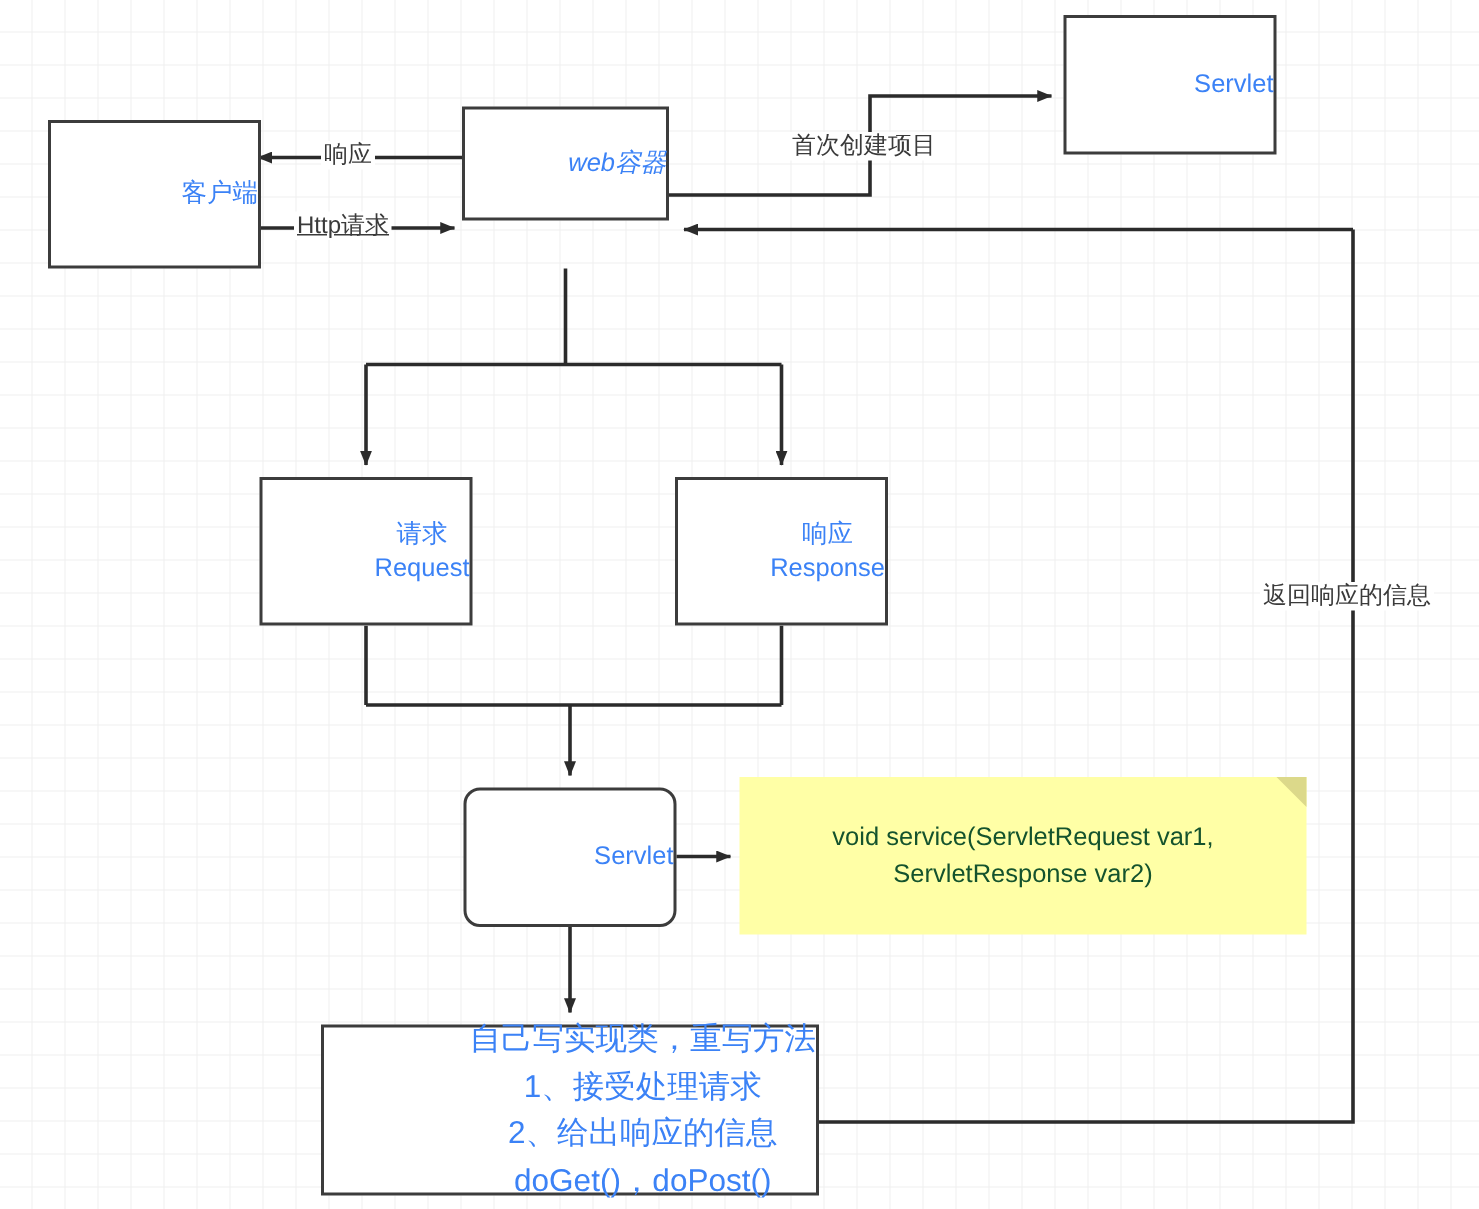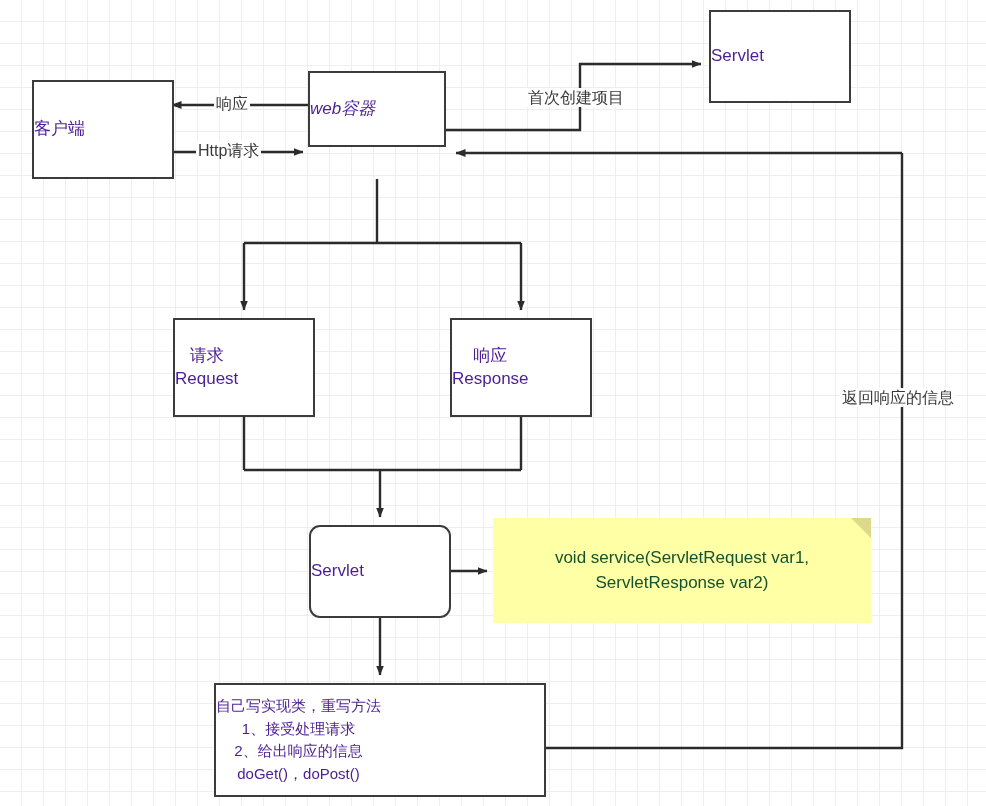--- a/index.html
+++ b/index.html
@@ -30,23 +30,23 @@
     height: 806px;
     pointer-events: none;
   }
   .node {
     position: absolute;
     box-sizing: border-box;
     border: 2px solid #3c3c3c;
     background: #ffffff;
     display: flex;
     align-items: center;
-    justify-content: flex-start;
+    justify-content: flex-end;
     text-align: center;
-    color: #4c1d95;
+    color: #3b82f6;
     font-size: 17px;
     line-height: 1.35;
     white-space: pre-line;
   }
   .node.rounded { border-radius: 11px; }
   .note {
     position: absolute;
     box-sizing: border-box;
     background: #ffffa6;
     display: flex;
@@ -71,21 +71,21 @@
   .edge-label {
     position: absolute;
     color: #3a3a3a;
     font-size: 16px;
     line-height: 1.2;
     background: #ffffff;
     white-space: nowrap;
     padding: 0 2px;
   }
   .small-box-text { font-size: 17px; }
-  .bottom-text { font-size: 15px; line-height: 1.5; }
+  .bottom-text { font-size: 21px; line-height: 1.5; }
 </style>
 </head>
 <body>
 
 <div id="canvas">
 
   <svg id="wires" viewBox="0 0 986 806">
     <defs>
       <marker id="arrow" markerWidth="10" markerHeight="8" refX="9.5" refY="4" orient="auto" markerUnits="userSpaceOnUse">
         <path d="M0,0 L10,4 L0,8 z" fill="#2b2b2b"></path>
@@ -153,19 +153,19 @@
 
   <div class="node" style="left:214px; top:683px; width:332px; height:114px;">
     <span class="bottom-text">自己写实现类，重写方法
 1、接受处理请求
 2、给出响应的信息
 doGet()，doPost()</span>
   </div>
 
   <div class="edge-label" style="left:214px; top:94px;">响应</div>
 
-  <div class="edge-label" style="left:196px; top:141px;">Http请求</div>
+  <div class="edge-label" style="left:196px; top:141px;text-decoration:underline;">Http请求</div>
 
   <div class="edge-label" style="left:526px; top:88px;">首次创建项目</div>
 
   <div class="edge-label" style="left:840px; top:388px;">返回响应的信息</div>
 
 </div>
 
 </body></html>

